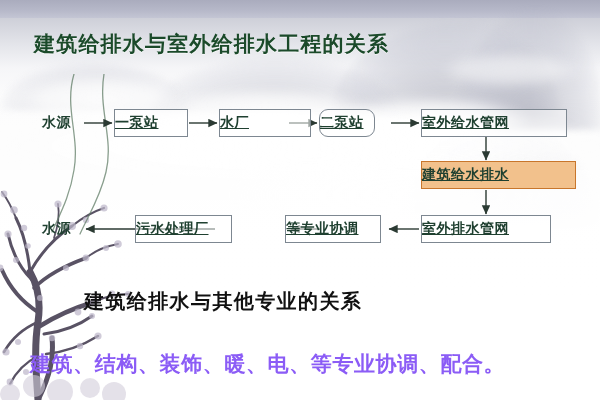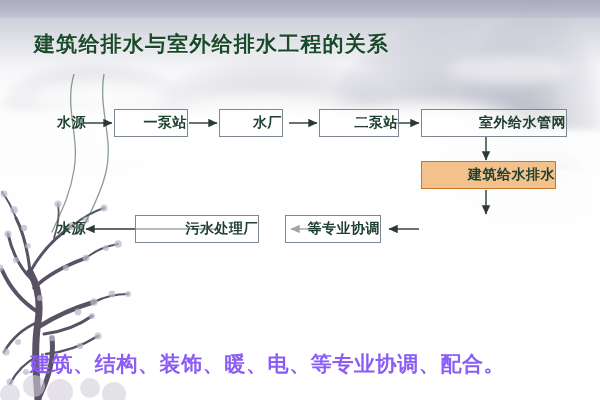--- a/index.html
+++ b/index.html
@@ -111,33 +111,34 @@
     white-space: nowrap;
   }
 
   
   #diagram { position:absolute; left:0; top:0; width:600px; height:400px; }
 
   .node {
     position: absolute;
     display: flex;
     align-items: center;
-    justify-content: flex-end;
+    justify-content: flex-start;
     font-family: "DejaVu Sans", "Liberation Sans", sans-serif;
     font-size: 14px;
     font-weight: 700;
     letter-spacing: 0.5px;
     color: #1f4030;
     white-space: nowrap;
   }
 
   .node.boxed {
     border: 1.4px solid #7d8791;
     background: rgba(255,255,255,0.55);
     height: 28px;
+    text-decoration: underline;
   }
 
   .node.plain { background: transparent; }
 
   .node.highlight {
     border: 1.6px solid #c8762c;
     background: #f2c18c;
     color: #1f4030;
   }
 
@@ -227,20 +228,21 @@
   </svg>
 
   <svg class="bg-layer squiggle" viewBox="0 0 130 190">
     <g fill="none" stroke="#5d7a63" stroke-width="1.3" opacity="0.85" stroke-linecap="round">
       <path d="M44 0 C34 34 50 62 44 96 C40 122 30 140 22 158"></path>
       <path d="M74 0 C68 36 84 64 76 98 C70 124 58 142 50 160"></path>
     </g>
   </svg>
 
   <div class="title-main">建筑给排水与室外给排水工程的关系</div>
+  <div class="title-sub">建筑给排水与其他专业的关系</div>
   <div class="body-line">建筑、结构、装饰、暖、电、等专业协调、配合。</div>
 
   <div id="diagram">
 
     <svg class="conn">
       <defs>
         <marker id="arrR" markerWidth="7" markerHeight="7" refX="6.2" refY="3" orient="auto">
           <path d="M0,0 L6.5,3 L0,6 z" fill="#2b3a33"></path>
         </marker>
         <marker id="arrL" markerWidth="7" markerHeight="7" refX="6.2" refY="3" orient="auto">
@@ -268,43 +270,46 @@
     </svg>
 
     <div class="node plain" style="left:42px; top:109px; width:44px; height:28px;">
       <span>水源</span>
     </div>
 
     <div class="node boxed" style="left:114px; top:109px; width:74px;">
       <span>一泵站</span>
     </div>
 
-    <div class="node boxed" style="left:219px; top:109px; width:64px;">
+    <div class="node boxed" style="left:219px; top:109px; width:92px;">
       <span>水厂</span>
     </div>
 
-    <div class="node boxed" style="left:319px; top:109px; width:80px;">
+    <div class="node boxed" style="left:319px; top:109px; width:56px;border-radius:9px;">
       <span>二泵站</span>
     </div>
 
     <div class="node boxed" style="left:421px; top:109px; width:146px;">
       <span>室外给水管网</span>
     </div>
 
-    <div class="node boxed highlight" style="left:421px; top:161px; width:135px;">
+    <div class="node boxed highlight" style="left:421px; top:161px; width:155px;">
       <span>建筑给水排水</span>
     </div>
 
     <div class="node plain" style="left:42px; top:215px; width:44px; height:28px;">
       <span>水源</span>
     </div>
 
-    <div class="node boxed" style="left:135px; top:215px; width:124px;">
+    <div class="node boxed" style="left:135px; top:215px; width:97px;">
       <span>污水处理厂</span>
     </div>
 
     <div class="node boxed" style="left:285px; top:215px; width:96px;">
       <span>等专业协调</span>
     </div>
 
+    <div class="node boxed" style="left:421px; top:215px; width:130px;">
+      <span>室外排水管网</span>
+    </div>
 
   </div>
 </div>
 
 </body></html>

